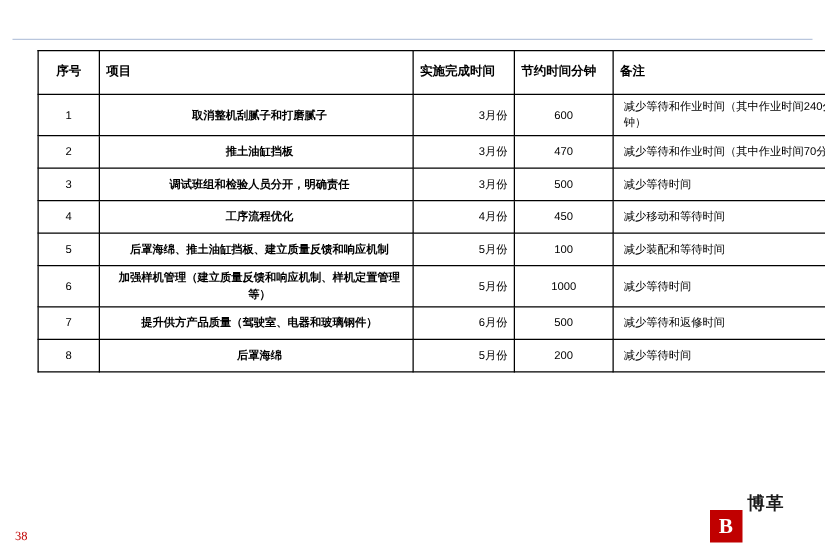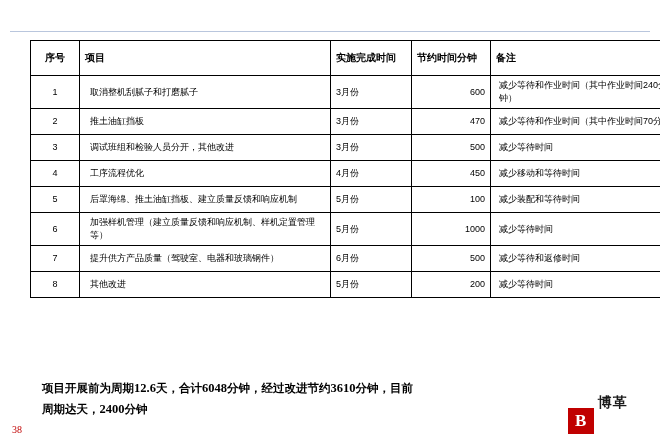--- a/index.html
+++ b/index.html
@@ -55,29 +55,30 @@
     line-height: 1.45;
   }
   table.main thead td {
     font-weight: bold;
     font-size: 10px;
     height: 28px;
     margin-left: 36px;
   }
   .col-no { width: 38px; text-align: center; }
   .col-item { width: 240px; text-align: left; }
-  .col-month { width: 70px; text-align: left; }
-  .col-save { width: 68px; text-align: right; }
+  .col-month { width: 70px; text-align: right; }
+  .col-save { width: 68px; text-align: center; }
   .col-remark { width: 184px; text-align: left; }
   thead .col-item, thead .col-month, thead .col-save, thead .col-remark {
     text-align: left;
   }
   tbody td.col-item {
-    text-align: left;
+    text-align: center;
     padding-left: 10px;
+    font-weight: bold;
   }
   tbody td.col-remark {
     text-align: left;
     padding-left: 8px;
   }
   tbody tr { height: 26px; }
   .summary {
     position: absolute;
     left: 42px;
     top: 378px;
@@ -166,21 +167,21 @@
       </tr>
       <tr>
         <td class="col-no">2</td>
         <td class="col-item">推土油缸挡板</td>
         <td class="col-month">3月份</td>
         <td class="col-save">470</td>
         <td class="col-remark">减少等待和作业时间（其中作业时间70分钟）</td>
       </tr>
       <tr>
         <td class="col-no">3</td>
-        <td class="col-item">调试班组和检验人员分开，其他改进</td>
+        <td class="col-item">调试班组和检验人员分开，明确责任</td>
         <td class="col-month">3月份</td>
         <td class="col-save">500</td>
         <td class="col-remark">减少等待时间</td>
       </tr>
       <tr>
         <td class="col-no">4</td>
         <td class="col-item">工序流程优化</td>
         <td class="col-month">4月份</td>
         <td class="col-save">450</td>
         <td class="col-remark">减少移动和等待时间</td>
@@ -201,32 +202,28 @@
       </tr>
       <tr>
         <td class="col-no">7</td>
         <td class="col-item">提升供方产品质量（驾驶室、电器和玻璃钢件）</td>
         <td class="col-month">6月份</td>
         <td class="col-save">500</td>
         <td class="col-remark">减少等待和返修时间</td>
       </tr>
       <tr>
         <td class="col-no">8</td>
-        <td class="col-item">其他改进</td>
+        <td class="col-item">后罩海绵</td>
         <td class="col-month">5月份</td>
         <td class="col-save">200</td>
         <td class="col-remark">减少等待时间</td>
       </tr>
     </tbody>
   </table>
 
-  <div class="summary">
-    <span>项目开展前为周期</span><span class="num">12.6</span><span>天，合计</span><span class="num">6048</span><span>分钟，经过改进节约</span><span class="num">3610</span><span>分钟，目前</span><br>
-    <span>周期达天，</span><span class="num">2400</span><span>分钟</span>
-  </div>
 
   <div class="page-num">38</div>
 
   <div class="logo">
     <div class="logo-mark">B</div>
     <div class="logo-text">
       <div class="logo-cn">博革</div>
       <div class="logo-en">BOGE CONSULTING</div>
     </div>
   </div>

